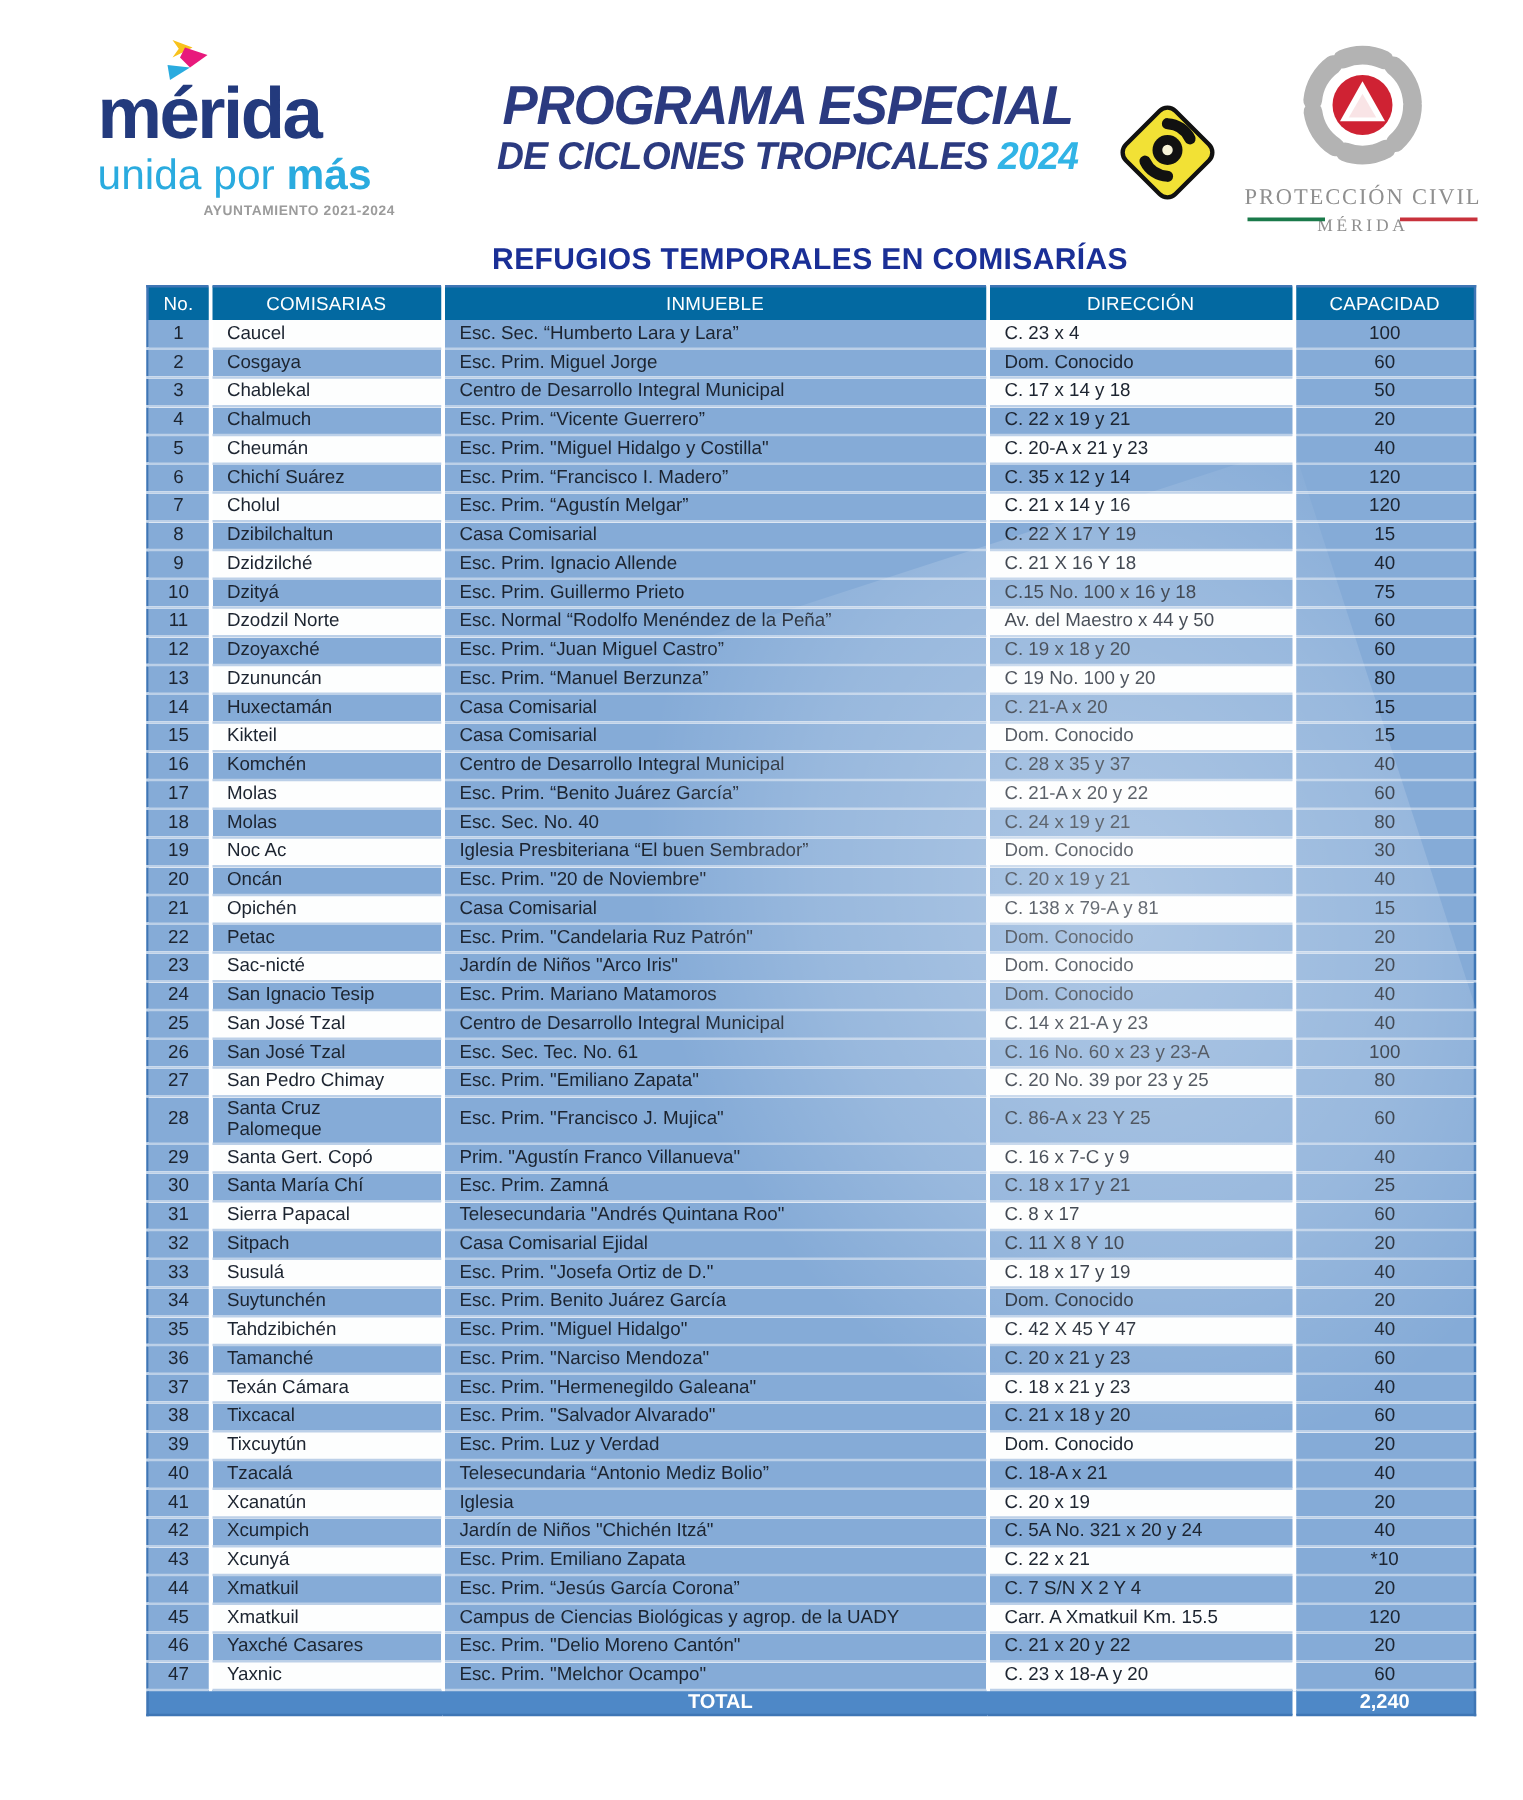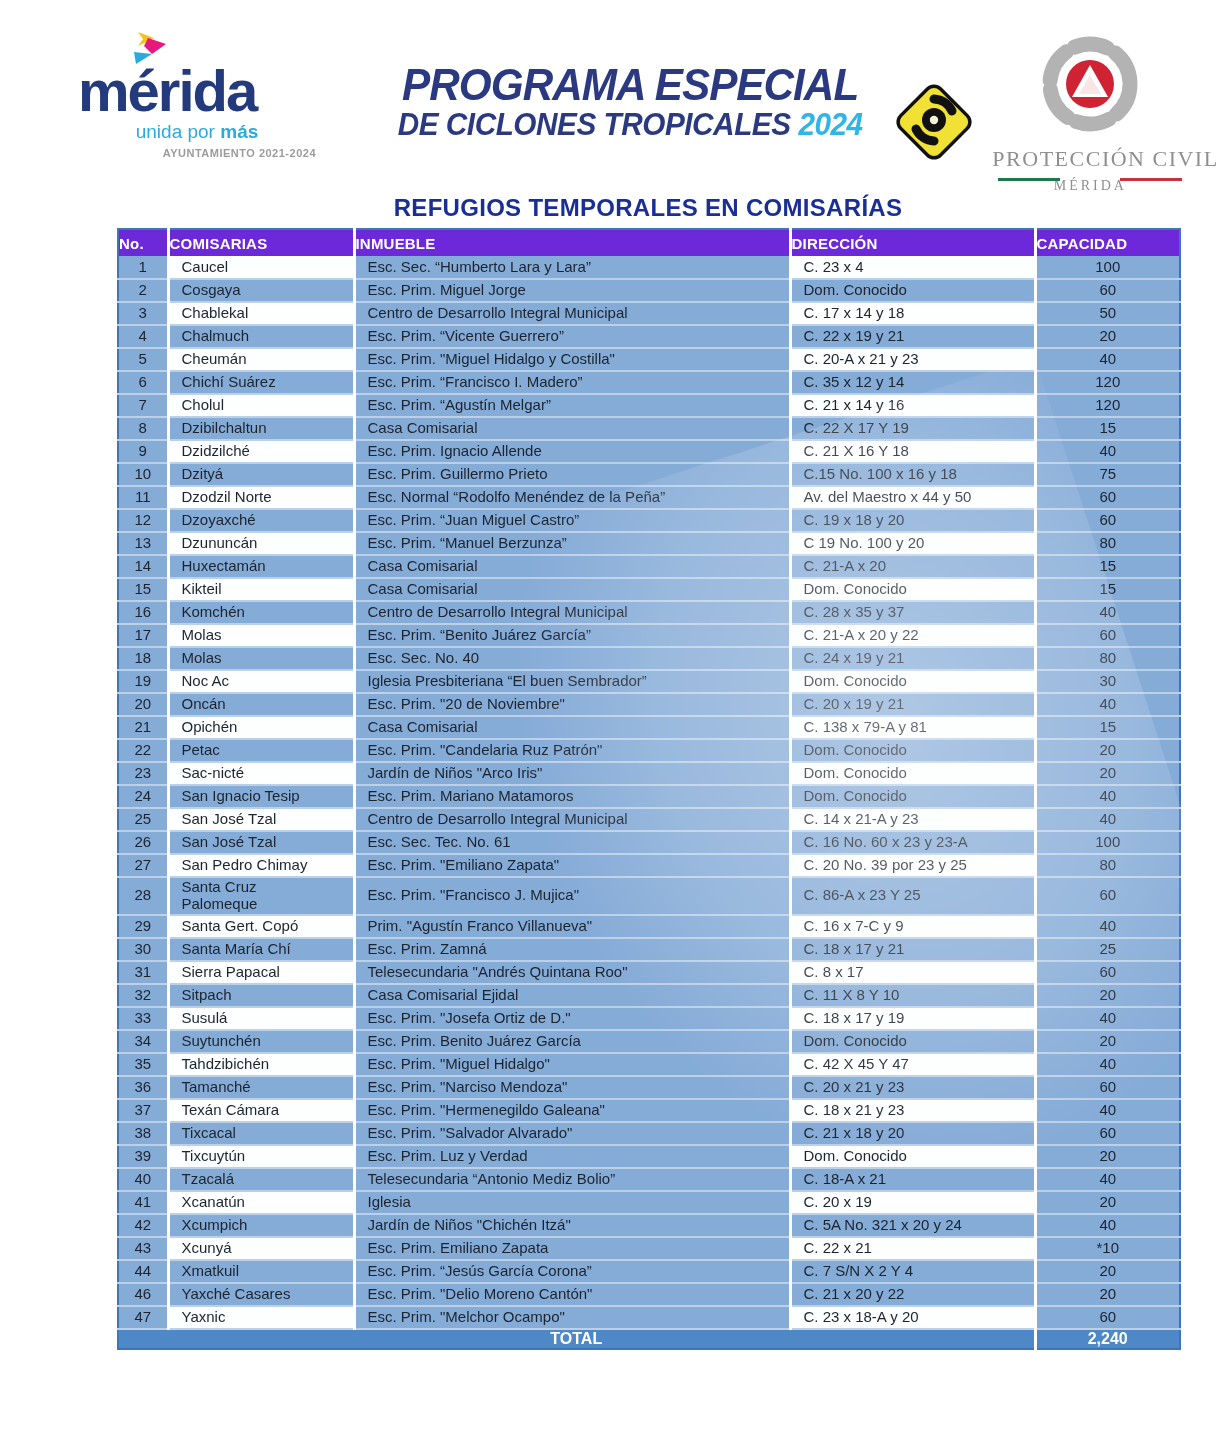--- a/index.html
+++ b/index.html
@@ -20,22 +20,22 @@
   }
 
   .merida-logo { position:relative; width:260px; flex:0 0 auto; }
   .merida-wordmark {
     font-size:58px; font-weight:bold; color:#233a7d;
     letter-spacing:-2px; line-height:1;
     margin-top:28px;
   }
   .merida-accent { position:absolute; left:54px; top:-4px; }
   .merida-tagline {
-    font-size:19px; color:#2aabdf; letter-spacing:0;
-    text-align:center; width:238px; margin-top:2px; line-height:1.1;
+    font-size:34px; color:#2aabdf; letter-spacing:0;
+    text-align:left; width:238px; margin-top:2px; line-height:1.1;
   }
   .merida-tagline b { font-weight:bold; }
   .merida-ayto {
     font-size:11px; font-weight:bold; color:#9b9b9b;
     text-align:right; width:238px; letter-spacing:.5px; margin-top:4px;
   }
 
   .program-block {
     flex:1 1 auto; text-align:center; margin-top:28px; padding-left:50px;
     white-space:nowrap;
@@ -50,21 +50,21 @@
     color:#2b3a80; letter-spacing:-.5px; line-height:1.1;
     transform:scaleX(.96); transform-origin:center;
   }
   .program-year { color:#31b4e6; }
 
   .hurricane-sign { flex:0 0 auto; margin:40px 10px 0 14px; }
 
   .pc-logo { flex:0 0 auto; width:196px; text-align:center; margin-top:0px; }
   .pc-title {
     font-family:"Liberation Serif", serif;
-    font-size:22px; color:#8f8f8f; letter-spacing:1.5px; margin-top:4px;
+    font-size:18px; color:#8f8f8f; letter-spacing:1.5px; margin-top:4px;
     white-space:nowrap;
   }
   .pc-flagline { position:relative; height:12px; margin-top:3px; }
   .pc-flag-green { position:absolute; left:6px;  top:3px; width:62px; height:3px; background:#1a7a4a; }
   .pc-flag-red   { position:absolute; right:6px; top:3px; width:62px; height:3px; background:#c8323c; }
   .pc-city {
     font-family:"Liberation Serif", serif;
     font-size:14px; color:#8f8f8f; letter-spacing:3px; margin-top:-9px;
   }
 
@@ -77,22 +77,22 @@
 
   table.shelters { border-collapse:collapse; width:1062px; table-layout:fixed;
     border:2px solid #3f76b5; }
   col.c-no   { width:50px; }
   col.c-com  { width:186px; }
   col.c-inm  { width:436px; }
   col.c-dir  { width:245px; }
   col.c-cap  { width:145px; }
 
   thead th {
-    background:#6d28d9; color:#ffffff; font-weight:bold;
-    font-size:15px; height:27px; text-align:left;
+    background:#0369a1; color:#ffffff; font-weight:normal;
+    font-size:15px; height:27px; text-align:center;
     border-right:3px solid #ffffff; letter-spacing:.2px;
   }
   thead th:last-child { border-right:none; }
 
   tbody td {
     background:#85abd7; font-size:15px; height:23px;
     padding:1px 6px 1px 12px; line-height:1.12;
     border-right:3px solid #ffffff;
     border-bottom:2px solid #bcd0e8;
     color:#1c2430; overflow:hidden;
@@ -500,20 +500,27 @@
     <td class="cell-dir">C. 22 x 21</td>
     <td class="cell-cap">*10</td>
   </tr>
         <tr class="even">
     <td class="cell-no">44</td>
     <td class="cell-com">Xmatkuil</td>
     <td class="cell-inm">Esc. Prim. “Jesús García Corona”</td>
     <td class="cell-dir">C. 7 S/N X 2 Y 4</td>
     <td class="cell-cap">20</td>
   </tr>
+        <tr class="odd">
+    <td class="cell-no">45</td>
+    <td class="cell-com">Xmatkuil</td>
+    <td class="cell-inm">Campus de Ciencias Biológicas y agrop. de la UADY</td>
+    <td class="cell-dir">Carr. A Xmatkuil Km. 15.5</td>
+    <td class="cell-cap">120</td>
+  </tr>
         <tr class="even">
     <td class="cell-no">46</td>
     <td class="cell-com">Yaxché Casares</td>
     <td class="cell-inm">Esc. Prim. "Delio Moreno Cantón"</td>
     <td class="cell-dir">C. 21 x 20 y 22</td>
     <td class="cell-cap">20</td>
   </tr>
         <tr class="odd">
     <td class="cell-no">47</td>
     <td class="cell-com">Yaxnic</td>

